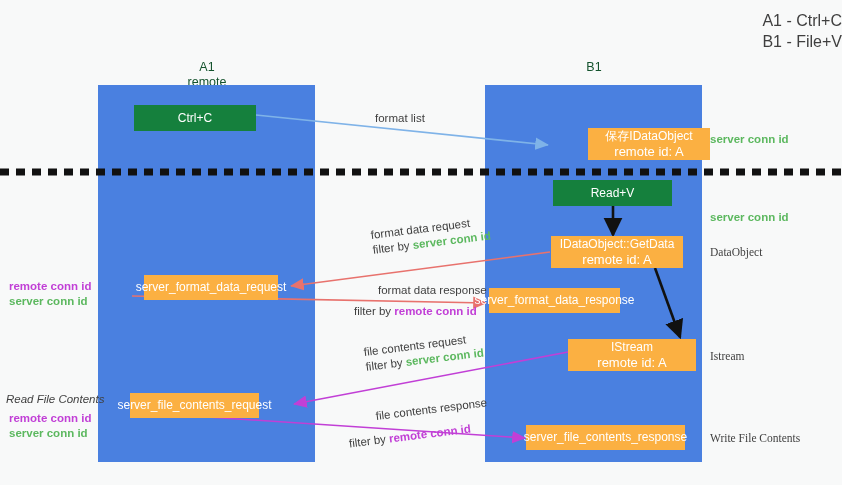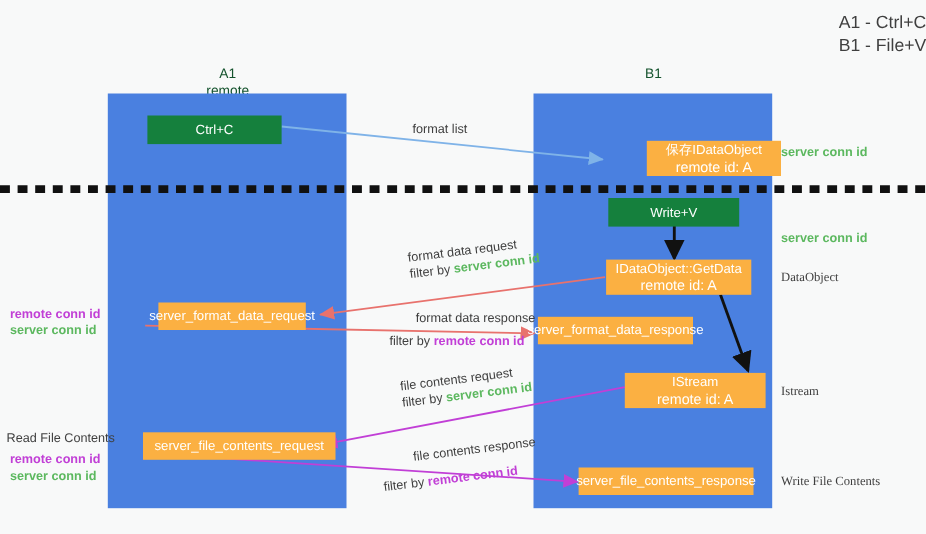--- a/index.html
+++ b/index.html
@@ -159,42 +159,42 @@
   <div class="node green" style="left:134px; top:105px; width:122px; height:26px;">
     <div>Ctrl+C</div>
   </div>
 
   <div class="node orange" style="left:551px; top:128px; width:122px; height:32px;margin-left:37px;">
     <div>保存IDataObject</div>
     <div class="l2">remote id: A</div>
   </div>
 
   <div class="node green" style="left:553px; top:180px; width:119px; height:26px;">
-    <div>Write+V</div>
+    <div>Read+V</div>
   </div>
 
   <div class="node orange" style="left:551px; top:236px; width:132px; height:32px;">
     <div>IDataObject::GetData</div>
     <div class="l2">remote id: A</div>
   </div>
 
   <div class="node orange" style="left:568px; top:339px; width:128px; height:32px;">
     <div>IStream</div>
     <div class="l2">remote id: A</div>
   </div>
 
   <div class="node orange" style="left:144px; top:275px; width:134px; height:25px;">
     <div>server_format_data_request</div>
   </div>
 
-  <div class="node orange" style="left:489px; top:288px; width:141px; height:25px;text-align:right;">
+  <div class="node orange" style="left:489px; top:288px; width:131px; height:25px;text-align:right;">
     <div>server_format_data_response</div>
   </div>
 
-  <div class="node orange" style="left:130px; top:393px; width:175px; height:25px;">
+  <div class="node orange" style="left:130px; top:393px; width:129px; height:25px;">
     <div>server_file_contents_request</div>
   </div>
 
   <div class="node orange" style="left:526px; top:425px; width:159px; height:25px;">
     <div>server_file_contents_response</div>
   </div>
 
   <div class="edge-label" style="left:375px; top:111px;text-align:right;">
     <span>format list</span>
   </div>
@@ -225,17 +225,17 @@
 
   <div class="side-note right-lbl" style="left:710px; top:245px;">DataObject</div>
 
   <div class="side-note right-lbl" style="left:710px; top:349px;">Istream</div>
 
   <div class="side-note right-lbl" style="left:710px; top:431px;">Write File Contents</div>
 
   <div class="side-note remote" style="left:9px; top:279px;">remote conn id</div>
   <div class="side-note server" style="left:9px; top:294px;">server conn id</div>
 
-  <div class="side-note plain" style="left:6px; top:392px;">Read File Contents</div>
+  <div class="side-note plain" style="left:6px; top:392px;font-style:italic;">Read File Contents</div>
   <div class="side-note remote" style="left:9px; top:411px;">remote conn id</div>
   <div class="side-note server" style="left:9px; top:426px;">server conn id</div>
 
 </div>
 
 </body></html>

